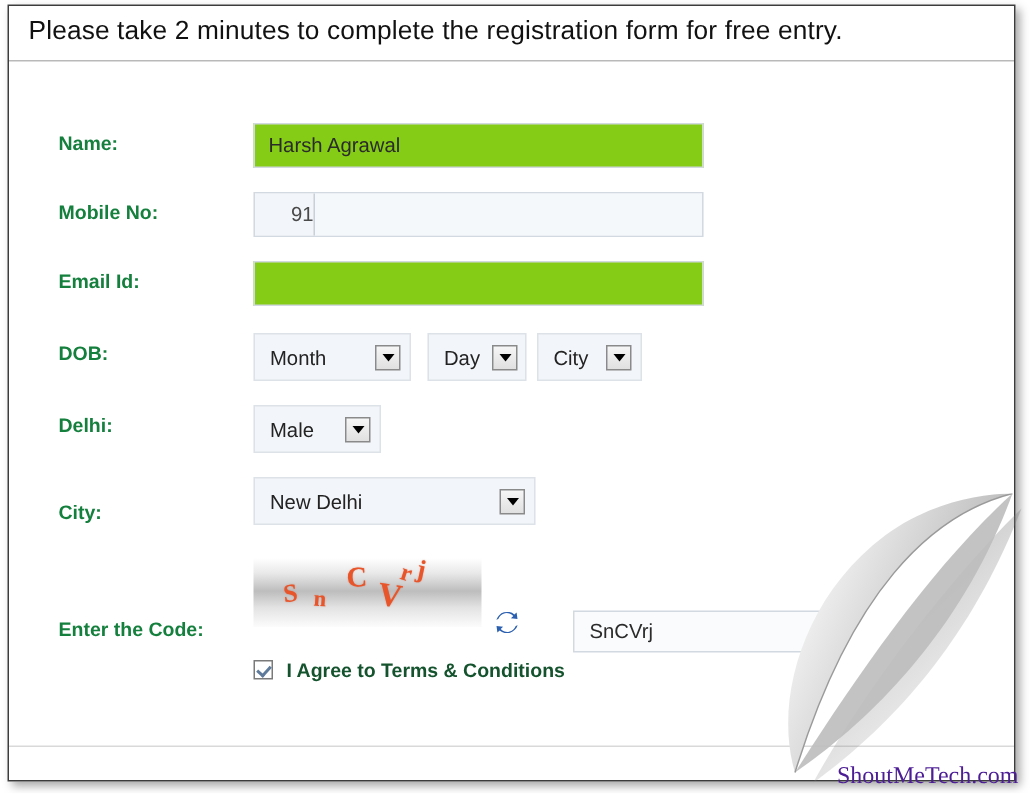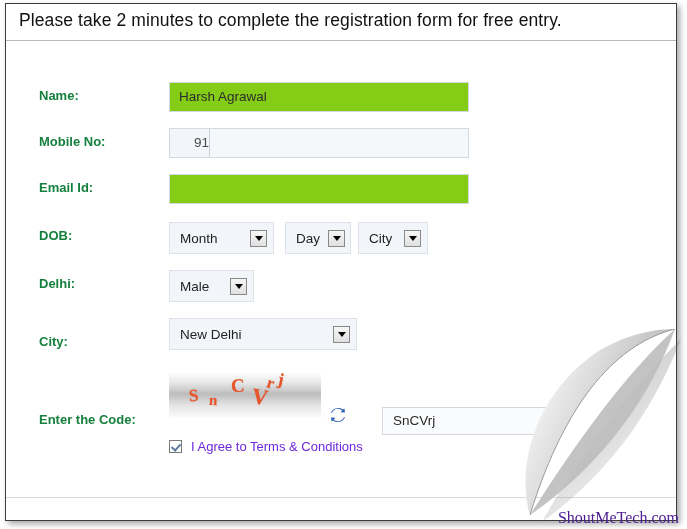--- a/index.html
+++ b/index.html
@@ -230,22 +230,22 @@
     top: 1px;
     width: 4px;
     height: 7px;
     border: solid #5f7b9c;
     border-width: 0 2px 2px 0;
     transform: rotate(42deg);
   }
   .agree-label {
     margin-left: 9px;
     font-size: 13px;
-    font-weight: normal;
-    color: #6d28d9;
+    font-weight: bold;
+    color: #14532d;
     white-space: nowrap;
     text-align: right;
   }
 
   
   .register-btn {
     position: absolute;
     left: 163px;
     top: 466px;
     width: 116px;

